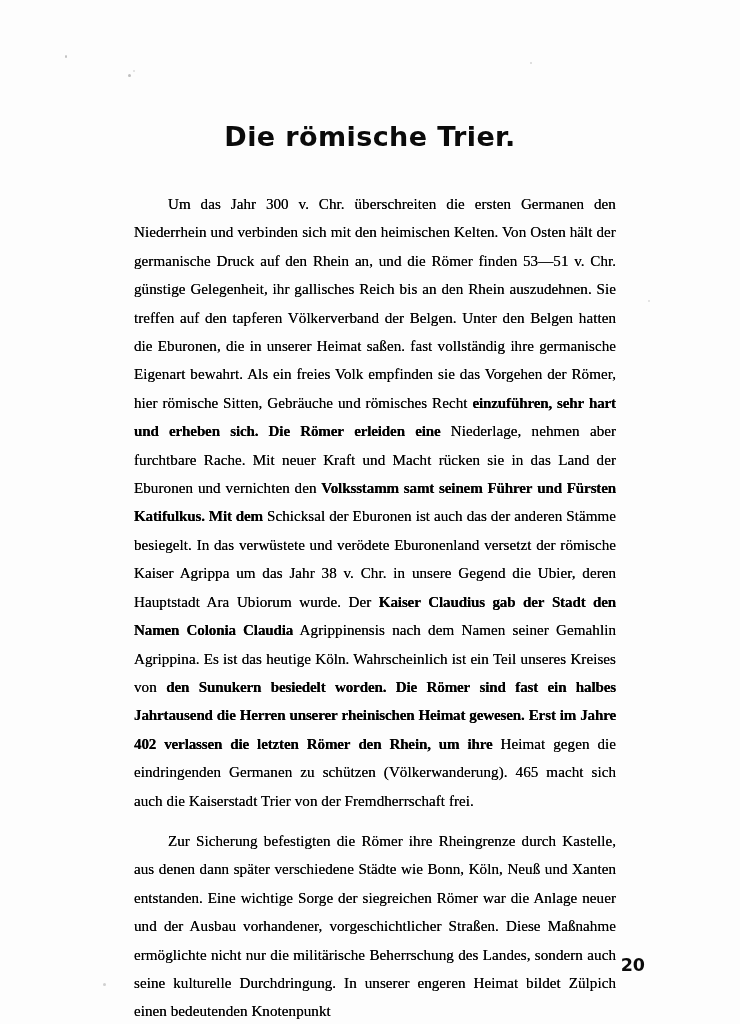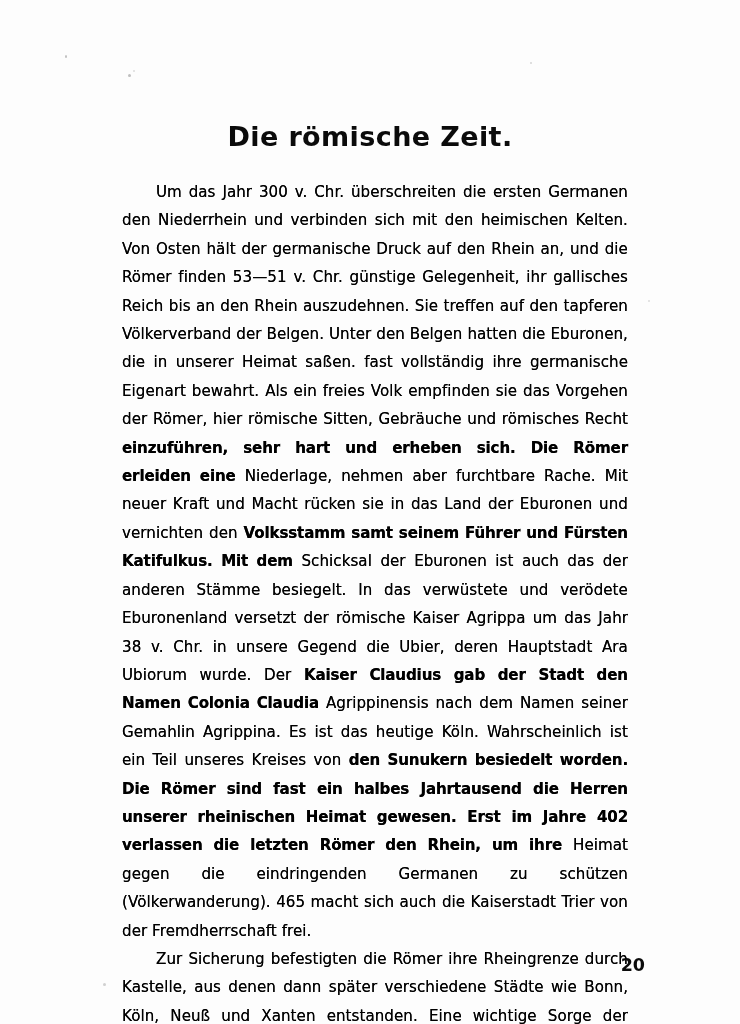--- a/index.html
+++ b/index.html
@@ -51,23 +51,24 @@
     color: #131313;
     font-family: "DejaVu Sans", sans-serif;
     font-size: 15.1px;
     line-height: 28.4px;
     text-align: justify;
     text-justify: inter-word;
     letter-spacing: .05px;
   }
 
   .para {
-    margin: 0;
+    margin: 12px;
     text-indent: 34px;
     text-align: justify;
+    font-family: Liberation Serif, serif;
   }
 
   
   .ink-heavy {
     font-weight: bold;
     letter-spacing: -.15px;
   }
   .ink-mid {
     color: #000000;
     text-shadow: 0 0 .35px rgba(0,0,0,.85);
@@ -88,21 +89,21 @@
 
 <div class="page">
 
   <span class="speck" style="left:65px;top:55px;width:2px;height:3px;"></span>
   <span class="speck" style="left:128px;top:74px;width:3px;height:3px;"></span>
   <span class="speck" style="left:133px;top:70px;width:2px;height:2px;opacity:.3;"></span>
   <span class="speck" style="left:530px;top:62px;width:2px;height:2px;opacity:.35;"></span>
   <span class="speck" style="left:103px;top:983px;width:3px;height:3px;opacity:.4;"></span>
   <span class="speck" style="left:648px;top:300px;width:2px;height:2px;opacity:.3;"></span>
 
-  <h1 class="page-title">Die römische Zeit.</h1>
+  <h1 class="page-title">Die römische Trier.</h1>
 
   <div class="textblock">
     <p class="para ink-mid"><span>Um</span> <span>das</span> <span>Jahr</span> <span>300</span> <span>v.</span> <span>Chr.</span> <span>überschreiten</span> <span>die</span> <span>ersten</span> <span>Germanen</span> <span>den</span> <span>Niederrhein</span> <span>und</span> <span>verbinden</span> <span>sich</span> <span>mit</span> <span>den</span> <span>heimischen</span> <span>Kelten.</span> <span>Von</span> <span>Osten</span> <span>hält</span> <span>der</span> <span>germanische</span> <span>Druck</span> <span>auf</span> <span>den</span> <span>Rhein</span> <span>an,</span> <span>und</span> <span>die</span> <span>Römer</span> <span>finden</span> <span>53—51</span> <span>v.</span> <span>Chr.</span> <span>günstige</span> <span>Gelegenheit,</span> <span>ihr</span> <span>gallisches</span> <span>Reich</span> <span>bis</span> <span>an</span> <span>den</span> <span>Rhein</span> <span>auszudehnen.</span> <span>Sie</span> <span>treffen</span> <span>auf</span> <span>den</span> <span>tapferen</span> <span>Völkerverband</span> <span>der</span> <span>Belgen.</span> <span>Unter</span> <span>den</span> <span>Belgen</span> <span>hatten</span> <span>die</span> <span>Eburonen,</span> <span>die</span> <span>in</span> <span>unserer</span> <span>Heimat</span> <span>saßen.</span> <span>fast</span> <span>vollständig</span> <span>ihre</span> <span>germanische</span> <span>Eigenart</span> <span>bewahrt.</span> <span>Als</span> <span>ein</span> <span>freies</span> <span>Volk</span> <span>empfinden</span> <span>sie</span> <span>das</span> <span>Vorgehen</span> <span>der</span> <span>Römer,</span> <span>hier</span> <span>römische</span> <span>Sitten,</span> <span>Gebräuche</span> <span>und</span> <span>römisches</span> <span>Recht</span> <span class="ink-heavy">einzuführen,</span> <span class="ink-heavy">sehr</span> <span class="ink-heavy">hart</span> <span class="ink-heavy">und</span> <span class="ink-heavy">erheben</span> <span class="ink-heavy">sich.</span> <span class="ink-heavy">Die</span> <span class="ink-heavy">Römer</span> <span class="ink-heavy">erleiden</span> <span class="ink-heavy">eine</span> <span>Niederlage,</span> <span>nehmen</span> <span>aber</span> <span>furchtbare</span> <span>Rache.</span> <span>Mit</span> <span>neuer</span> <span>Kraft</span> <span>und</span> <span>Macht</span> <span>rücken</span> <span>sie</span> <span>in</span> <span>das</span> <span>Land</span> <span>der</span> <span>Eburonen</span> <span>und</span> <span>vernichten</span> <span>den</span> <span class="ink-heavy">Volksstamm</span> <span class="ink-heavy">samt</span> <span class="ink-heavy">seinem</span> <span class="ink-heavy">Führer</span> <span class="ink-heavy">und</span> <span class="ink-heavy">Fürsten</span> <span class="ink-heavy">Katifulkus.</span> <span class="ink-heavy">Mit</span> <span class="ink-heavy">dem</span> <span>Schicksal</span> <span>der</span> <span>Eburonen</span> <span>ist</span> <span>auch</span> <span>das</span> <span>der</span> <span>anderen</span> <span>Stämme</span> <span>besiegelt.</span> <span>In</span> <span>das</span> <span>verwüstete</span> <span>und</span> <span>verödete</span> <span>Eburonenland</span> <span>versetzt</span> <span>der</span> <span>römische</span> <span>Kaiser</span> <span>Agrippa</span> <span>um</span> <span>das</span> <span>Jahr</span> <span>38</span> <span>v.</span> <span>Chr.</span> <span>in</span> <span>unsere</span> <span>Gegend</span> <span>die</span> <span>Ubier,</span> <span>deren</span> <span>Hauptstadt</span> <span>Ara</span> <span>Ubiorum</span> <span>wurde.</span> <span>Der</span> <span class="ink-heavy">Kaiser</span> <span class="ink-heavy">Claudius</span> <span class="ink-heavy">gab</span> <span class="ink-heavy">der</span> <span class="ink-heavy">Stadt</span> <span class="ink-heavy">den</span> <span class="ink-heavy">Namen</span> <span class="ink-heavy">Colonia</span> <span class="ink-heavy">Claudia</span> <span>Agrippinensis</span> <span>nach</span> <span>dem</span> <span>Namen</span> <span>seiner</span> <span>Gemahlin</span> <span>Agrippina.</span> <span>Es</span> <span>ist</span> <span>das</span> <span>heutige</span> <span>Köln.</span> <span>Wahrscheinlich</span> <span>ist</span> <span>ein</span> <span>Teil</span> <span>unseres</span> <span>Kreises</span> <span>von</span> <span class="ink-heavy">den</span> <span class="ink-heavy">Sunukern</span> <span class="ink-heavy">besiedelt</span> <span class="ink-heavy">worden.</span> <span class="ink-heavy">Die</span> <span class="ink-heavy">Römer</span> <span class="ink-heavy">sind</span> <span class="ink-heavy">fast</span> <span class="ink-heavy">ein</span> <span class="ink-heavy">halbes</span> <span class="ink-heavy">Jahrtausend</span> <span class="ink-heavy">die</span> <span class="ink-heavy">Herren</span> <span class="ink-heavy">unserer</span> <span class="ink-heavy">rheinischen</span> <span class="ink-heavy">Heimat</span> <span class="ink-heavy">gewesen.</span> <span class="ink-heavy">Erst</span> <span class="ink-heavy">im</span> <span class="ink-heavy">Jahre</span> <span class="ink-heavy">402</span> <span class="ink-heavy">verlassen</span> <span class="ink-heavy">die</span> <span class="ink-heavy">letzten</span> <span class="ink-heavy">Römer</span> <span class="ink-heavy">den</span> <span class="ink-heavy">Rhein,</span> <span class="ink-heavy">um</span> <span class="ink-heavy">ihre</span> <span>Heimat</span> <span>gegen</span> <span>die</span> <span>eindringenden</span> <span>Germanen</span> <span>zu</span> <span>schützen</span> <span>(Völkerwanderung).</span> <span>465</span> <span>macht</span> <span>sich</span> <span>auch</span> <span>die</span> <span>Kaiserstadt</span> <span>Trier</span> <span>von</span> <span>der</span> <span>Fremdherrschaft</span> <span>frei.</span> </p>
     <p class="para ink-mid">Zur Sicherung befestigten die Römer ihre Rheingrenze durch Kastelle, aus denen dann später verschiedene Städte wie Bonn, Köln, Neuß und Xanten entstanden. Eine wichtige Sorge der siegreichen Römer war die Anlage neuer und der Ausbau vorhandener, vorgeschichtlicher Straßen. Diese Maßnahme ermöglichte nicht nur die militärische Beherrschung des Landes, sondern auch seine kulturelle Durchdringung. In unserer engeren Heimat bildet Zülpich einen bedeutenden Knotenpunkt</p>
   </div>
 
   <div class="page-number">20</div>
 
 </div>
 

